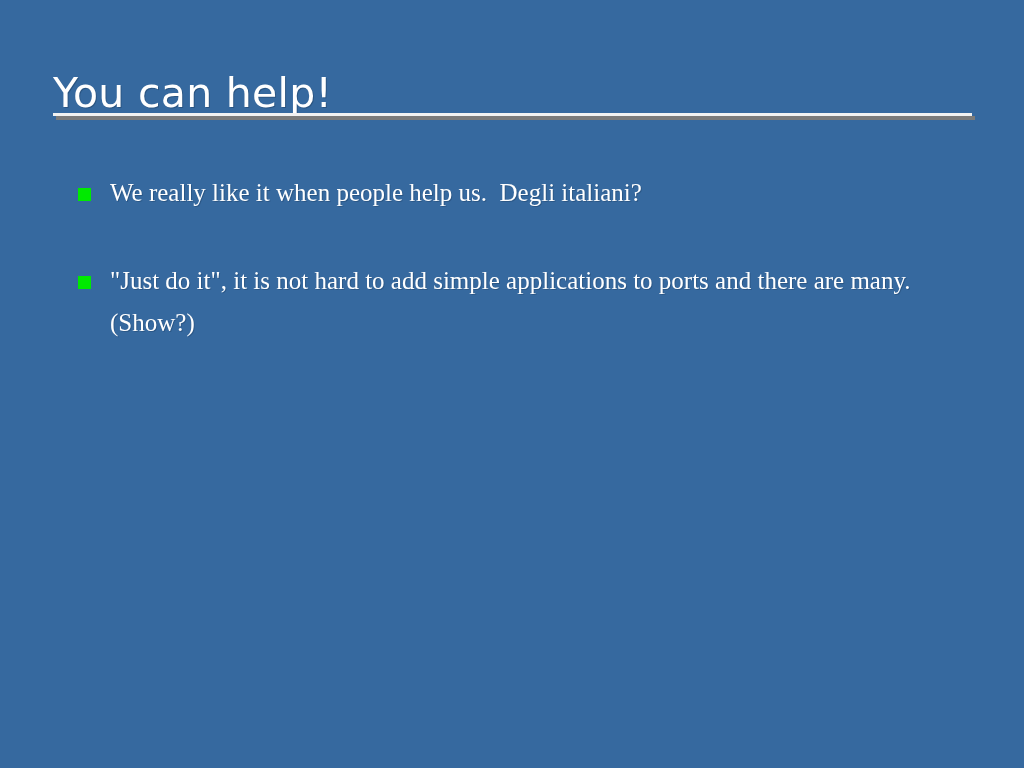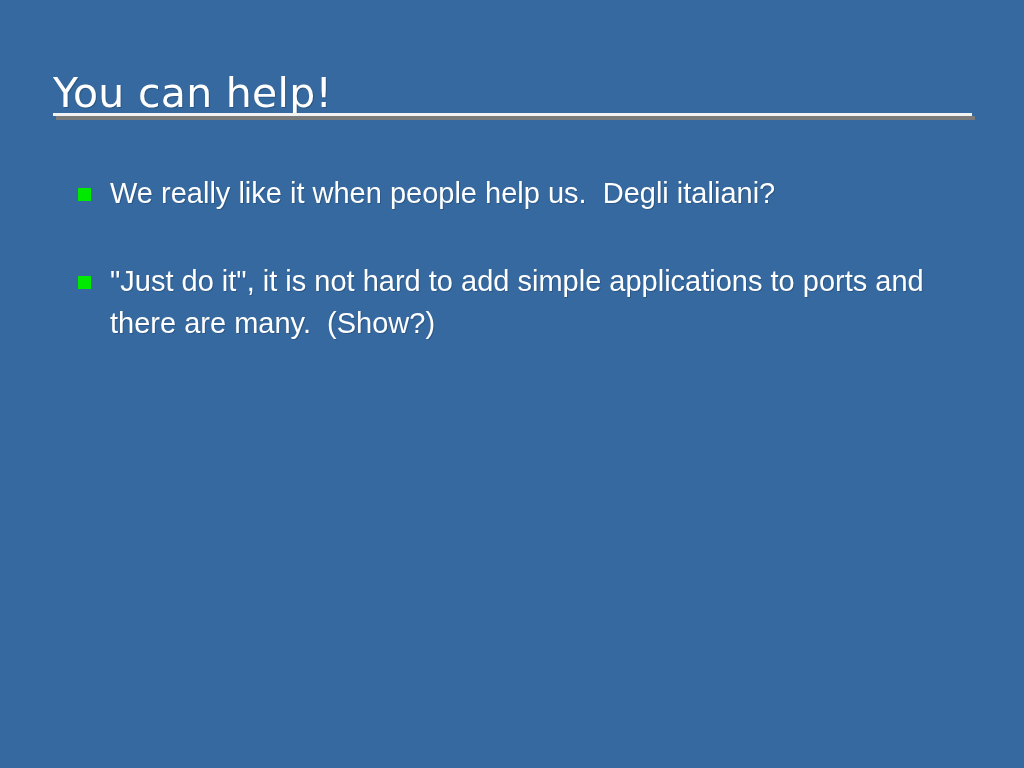--- a/index.html
+++ b/index.html
@@ -84,22 +84,22 @@
     top: 16px;
     width: 13px;
     height: 13px;
     background: #00ea00;
     line-height: 0;
     font-size: 0;
   }
 
   .bullet-text {
     display: block;
-    font-family: Liberation Sans, sans-serif;
-    font-size: 29px;
+    font-family: Liberation Serif, serif;
+    font-size: 25px;
     line-height: 42px;
     color: #ffffff;
     letter-spacing: 0px;
     white-space: pre-wrap;
     text-shadow: 1px 1px 0 rgba(20,45,75,0.30);
   }
 </style>
 </head>
 <body>
 

